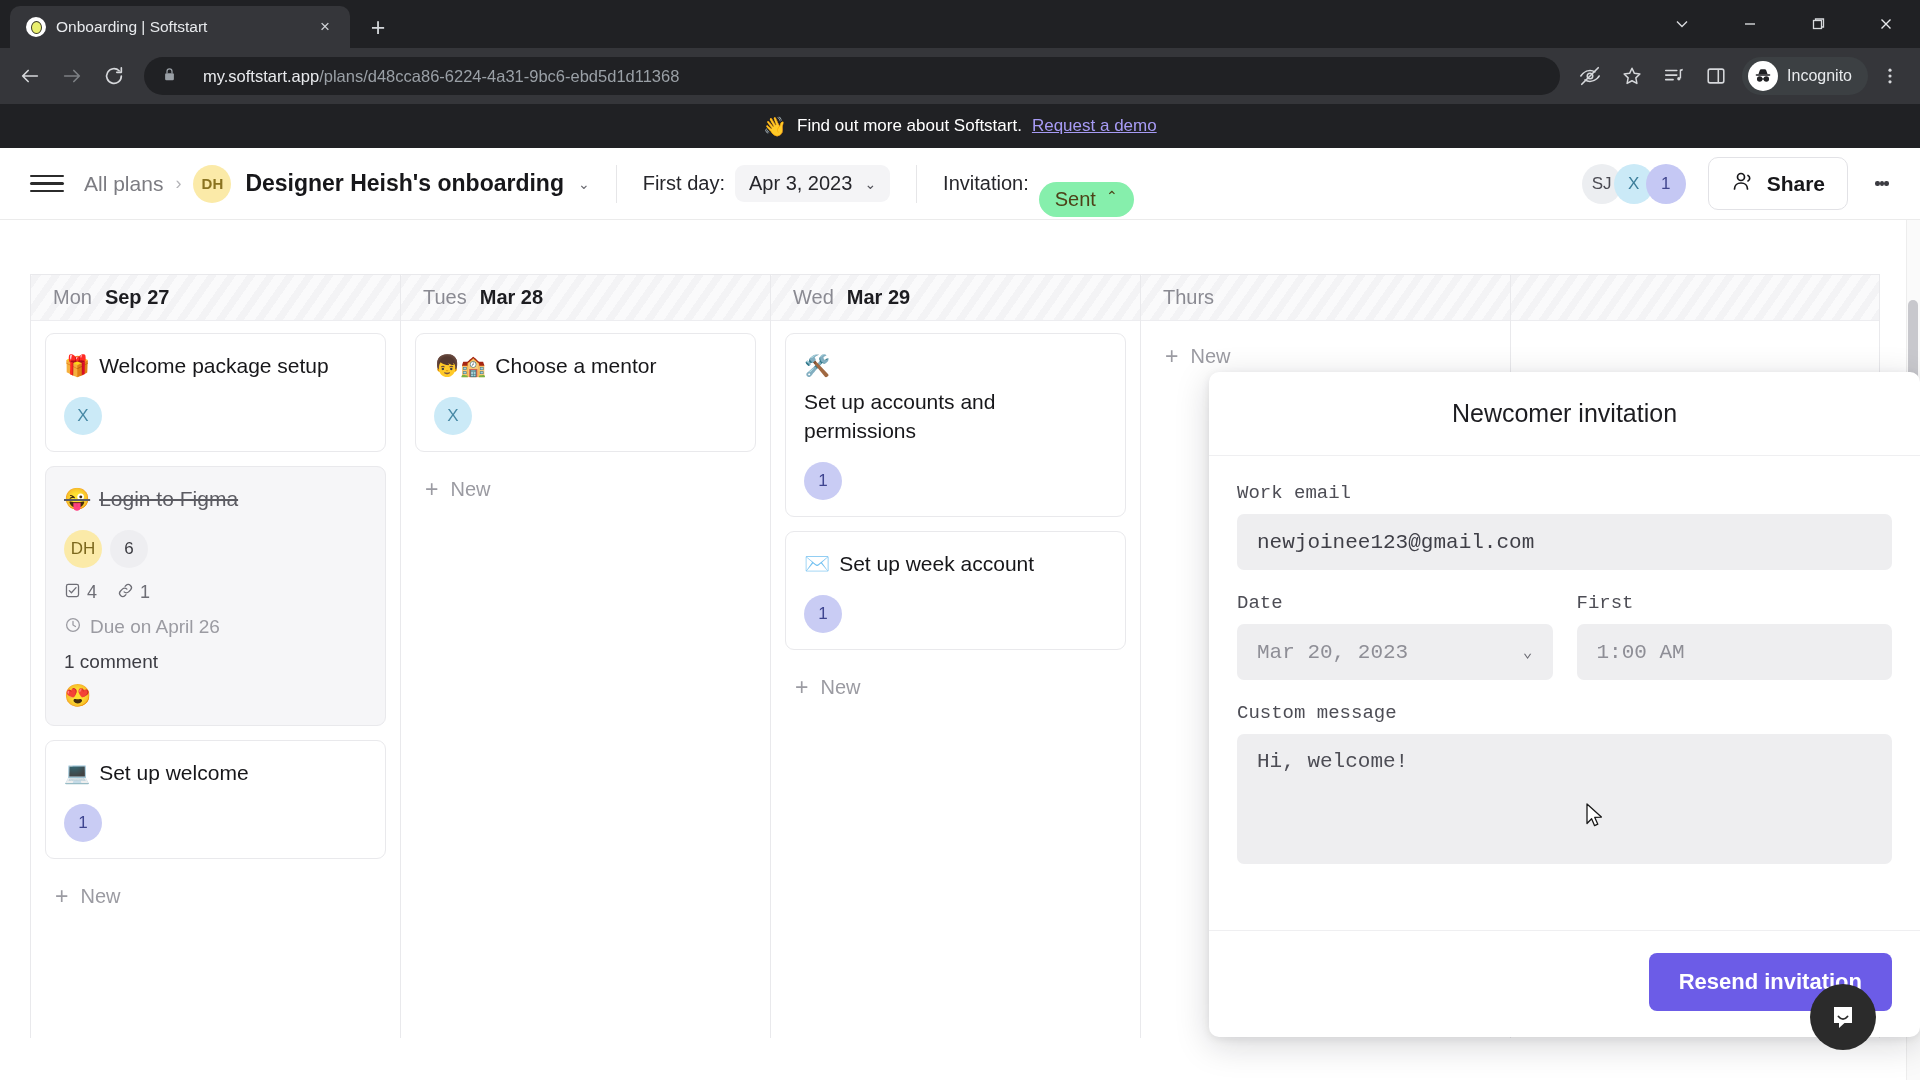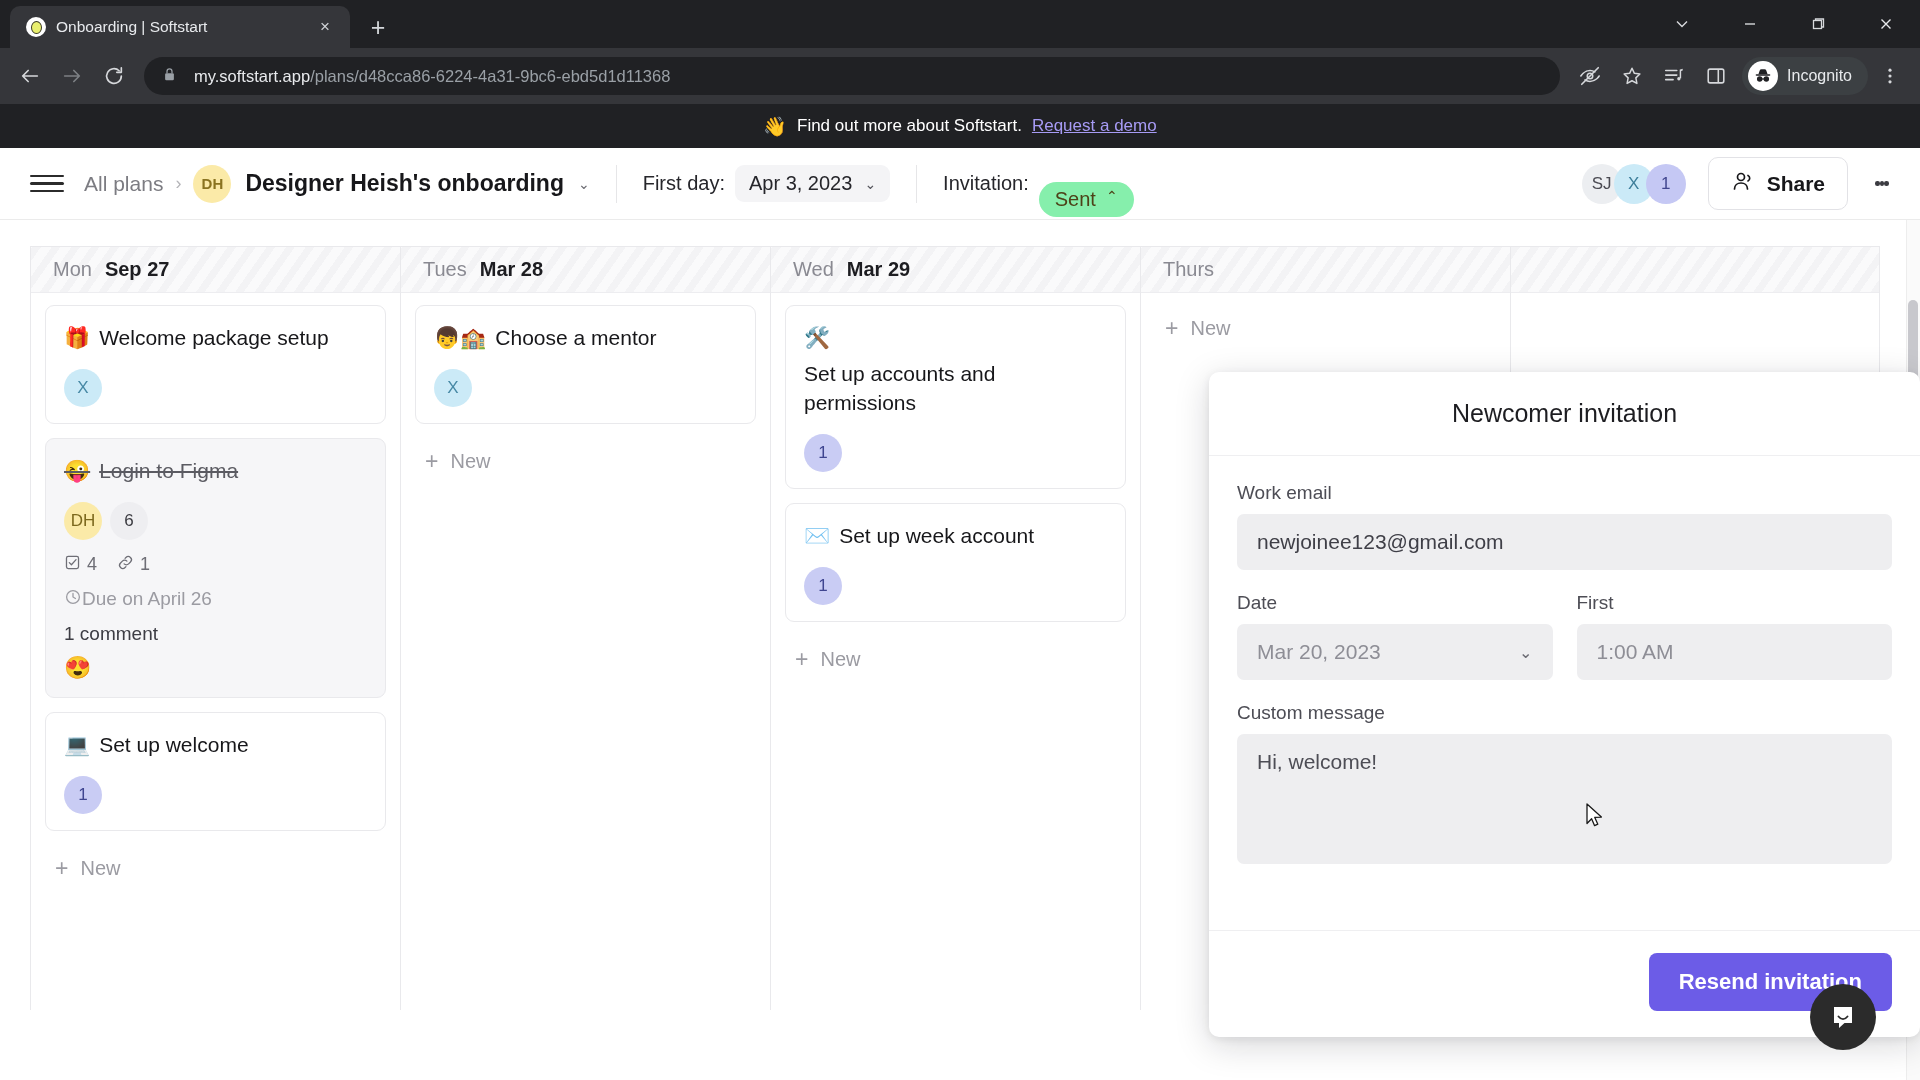--- a/index.html
+++ b/index.html
@@ -92,21 +92,21 @@
   .tb-icon.dim { color: #7d8084; }
   .omnibox {
     flex: 1;
     height: 38px;
     background: #202124;
     border-radius: 19px;
     display: flex;
     align-items: center;
     padding: 0 14px 0 18px;
     margin: 0 8px;
-    gap: 17px;
+    gap: 26px;
     min-width: 0;
   }
   .omnibox .url {
     font-size: 16.5px;
     color: #9aa0a6;
     white-space: nowrap;
     overflow: hidden;
     flex: 1;
     min-width: 0;
   }
@@ -209,21 +209,21 @@
   .kebab { width: 40px; height:40px; display:flex; align-items:center; justify-content:center; margin-left: 14px; }
   .kebab .d { width:4.5px; height:4.5px; border-radius:50%; background:#3b3b41; margin:2.2px 0; }
 
   
   .board { padding: 26px 0 0 30px; position: relative; height: calc(100% - 72px); overflow: hidden; }
   .section-head { display:flex; align-items:center; gap:14px; margin-bottom: 30px; }
   .section-title { font-size: 23px; font-weight: 700; color: #17171a; }
   .dots3 { display:flex; gap:5px; }
   .dots3 .d { width:5.5px; height:5.5px; border-radius:50%; background:#9a9aa1; }
 
-  .columns { display:flex; height: calc(100% - 70px); }
+  .columns { display:flex; height: calc(100% - 70px); margin-top: 28px; }
   .col {
     width: 370px;
     flex: 0 0 370px;
     border-left: 1px solid #e9e9ec;
     border-top: 1px solid #e9e9ec;
     background: #fff;
     position: relative;
   }
   .col:last-child { border-right: 1px solid #e9e9ec; }
   .col-head {
@@ -262,21 +262,21 @@
   }
   .cav.blue { background:#cbeaf7; color:#4789a5; }
   .cav.purple { background:#c9ccf4; color:#3f4590; }
   .cav.yellow { background:#fbeaa8; color:#7c681d; }
   .cav.ghost { background:#eeeef1; color:#3b3b41; }
   .card-meta {
     display:flex; align-items:center; gap: 20px;
     margin-top: 14px; font-size: 18px; color:#6e6e76;
   }
   .card-meta .mi { display:flex; align-items:center; gap: 6px; }
-  .card-due { display:flex; margin-top: 12px; font-size: 19px; color:#9b9ba2; }
+  .card-due { display:flex; gap:8px; margin-top: 12px; font-size: 19px; color:#9b9ba2; }
   .card-comment { margin-top: 12px; font-size: 19px; color:#3d3d44; }
   .card-react { margin-top: 10px; font-size: 22px; }
 
   .new-btn {
     display:flex; align-items:center; gap: 12px;
     font-size: 20px; color: #9b9ba2;
     padding: 10px 0 10px 10px;
   }
   .new-btn .plus { font-size: 23px; font-weight: 300; }
 
@@ -299,21 +299,21 @@
     border-radius: 10px;
     box-shadow: 0 8px 34px rgba(20,20,30,0.17), 0 2px 8px rgba(20,20,30,0.08);
     display: flex; flex-direction: column;
   }
   .modal-head {
     height: 84px;
     display:flex; align-items:center; justify-content:center;
     border-bottom: 1px solid #efeff1;
   }
   .modal-title { font-size: 25px; color:#1d1d21; }
-  .modal-body { padding: 26px 28px 0 28px; flex: 1; }
+  .modal-body { padding: 26px 28px 0 28px; flex: 1; font-family: Liberation Mono, monospace; }
   .mlabel { font-size: 19px; color:#4d4d55; margin-bottom: 10px; }
   .minput {
     background:#eeeef0; border-radius:7px;
     height: 56px; display:flex; align-items:center;
     padding: 0 20px; font-size: 21px; color:#3f3f47;
   }
   .mrow { display:flex; gap: 24px; margin-top: 22px; }
   .mcol { flex:1; }
   .mselect {
     background:#eeeef0; border-radius:7px;

